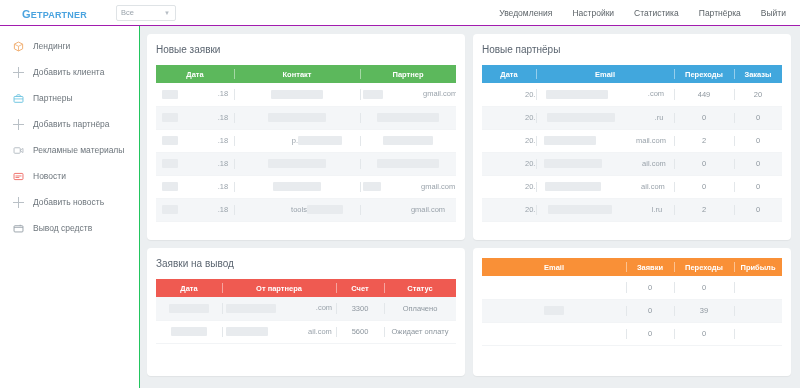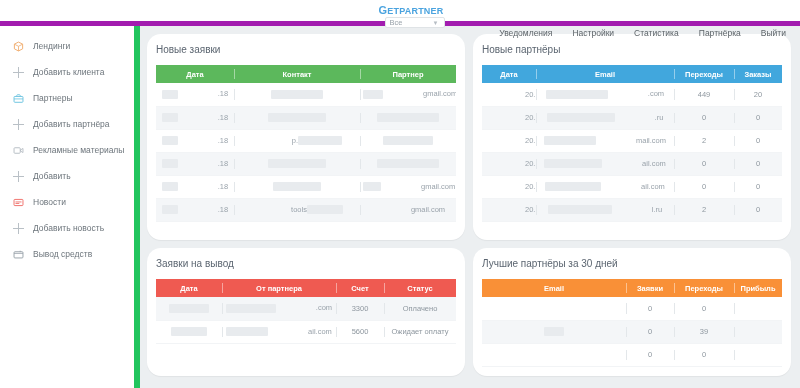--- a/index.html
+++ b/index.html
@@ -10,24 +10,23 @@
     font-family: "Liberation Sans", sans-serif;
     -webkit-font-smoothing: antialiased;
   }
 
   
   .topbar {
     height: 26px;
     background: #ffffff;
     display: flex;
     align-items: center;
-    border-bottom: 5px solid #a21caf;
+    border-bottom: 1px solid #a21caf;
     position: relative;
     z-index: 5;
-    flex-direction: column;
   }
   .logo {
     margin-left: 22px;
     font-size: 13.5px;
     font-weight: bold;
     color: #4aa3df;
     letter-spacing: .2px;
     font-variant: small-caps;
     text-transform: lowercase;
   }
@@ -66,21 +65,21 @@
     white-space: nowrap;
   }
 
   
   .wrap { display: flex; height: 362px; }
 
   
   .sidebar {
     width: 140px;
     background: #ffffff;
-    border-right: 6px solid #22c55e;
+    border-right: 1px solid #22c55e;
     padding-top: 7px;
     flex: 0 0 140px;
   }
   .side-item {
     display: flex;
     align-items: center;
     height: 26px;
     padding-left: 13px;
     gap: 9px;
     cursor: pointer;
@@ -106,21 +105,21 @@
   .content {
     flex: 1;
     padding: 8px 7px 0 7px;
     display: flex;
     flex-wrap: wrap;
     align-content: flex-start;
     gap: 0 8px;
   }
   .panel {
     background: #ffffff;
-    border-radius: 14px;
+    border-radius: 4px;
     width: 318px;
     margin-bottom: 8px;
     padding: 10px 9px 9px 9px;
     box-shadow: 0 1px 1px rgba(0,0,0,.05);
     overflow: hidden;
   }
   .panel-title {
     font-size: 10px;
     color: #5b6570;
     margin-bottom: 10px;
@@ -241,24 +240,20 @@
     <div class="side-item">
       <span class="ic">
         <svg width="11" height="11" viewBox="0 0 16 16">
             <rect x="1.5" y="4" width="9" height="8" rx="1.2" fill="none" stroke="#b6bdc4" stroke-width="1.4"></rect>
             <path d="M11 7.2 14.5 5v6l-3.5-2.2z" fill="none" stroke="#b6bdc4" stroke-width="1.3"></path>
           </svg>
       </span>
       <span class="lbl">Рекламные материалы</span>
     </div>
 
-    <div class="side-item">
-      <span class="plus"></span>
-      <span class="lbl">Добавить</span>
-    </div>
 
     <div class="side-item">
       <span class="ic">
         <svg width="11" height="11" viewBox="0 0 16 16">
             <rect x="1.5" y="3.5" width="13" height="9" rx="1.2" fill="none" stroke="#ef6f6a" stroke-width="1.4"></rect>
             <path d="M3.6 7.2h8.8M3.6 9.4h5.6" stroke="#ef6f6a" stroke-width="1.3"></path>
           </svg>
       </span>
       <span class="lbl">Новости</span>
     </div>
@@ -402,21 +397,20 @@
             <td><span class="redact" style="width:36px"></span></td>
             <td><span class="redact" style="width:42px"></span><span class="tail">ail.com</span></td>
             <td>5600</td>
             <td>Ожидает оплату</td>
           </tr>
         </tbody>
       </table>
     </section>
 
     <section class="panel panel-bot">
-      <h2 class="panel-title">Лучшие партнёры за 30 дней</h2>
       <table class="grid">
         <thead class="orange">
           <tr>
             <th style="width:48%">Email</th>
             <th style="width:16%">Заявки</th>
             <th style="width:20%">Переходы</th>
             <th style="width:16%">Прибыль</th>
           </tr>
         </thead>
         <tbody>

